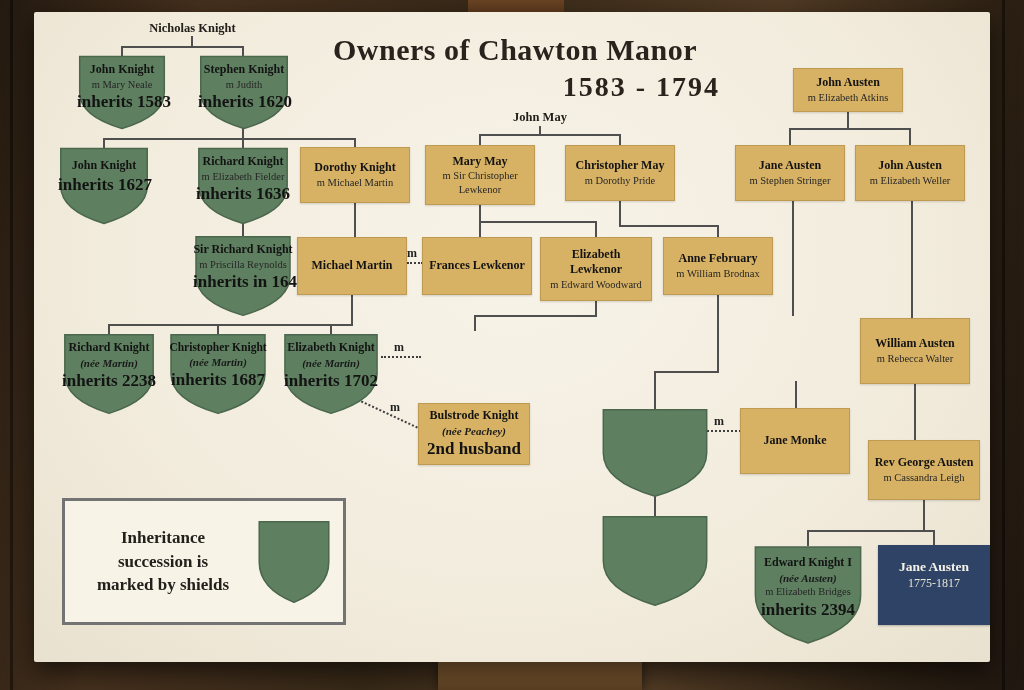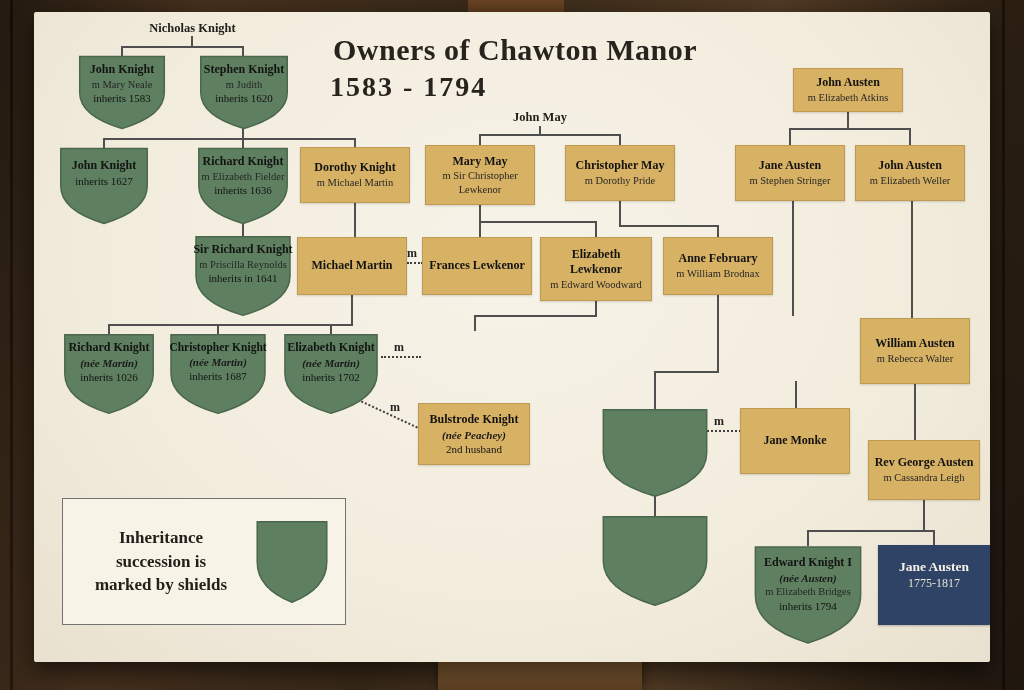--- a/index.html
+++ b/index.html
@@ -16,49 +16,49 @@
     background:linear-gradient(#6b4424,#452a13); z-index:0; }
   .easel-leg { position:absolute; left:438px; top:662px; width:204px; height:28px;
     background:linear-gradient(#8a6336,#5d4023); z-index:0; box-shadow:0 0 10px rgba(0,0,0,.5); }
   .board { position:absolute; left:34px; top:12px; width:956px; height:650px;
     background:radial-gradient(ellipse at 50% 38%, #f7f3e8 0%, #f2ecdd 60%, #e9e1cf 100%);
     border-radius:2px; box-shadow:0 10px 26px rgba(0,0,0,.6); z-index:1; }
   .layer { position:absolute; inset:0; z-index:2; }
 
   .title1 { position:absolute; left:320px; top:33px; width:390px; text-align:center;
     font-size:30px; font-weight:700; color:#28231d; letter-spacing:.5px; }
-  .title2 { position:absolute; left:330px; top:71px; width:390px; text-align:left;
+  .title2 { position:absolute; left:330px; top:71px; width:390px; text-align:right;
     font-size:28px; font-weight:700; color:#28231d; letter-spacing:2px; }
 
   .toplabel { position:absolute; text-align:center; font-size:12.5px; font-weight:700; color:#23201b; }
 
   .node { position:absolute; z-index:3; }
   .shield svg { position:absolute; inset:0; width:100%; height:100%; }
   .shield path { fill:#5e7f60; stroke:#4b674d; stroke-width:1.5; vector-effect:non-scaling-stroke; }
   .nt { position:relative; z-index:1; text-align:center; padding-top:7px; }
   .box { background:#d8b264; box-shadow:inset 0 0 0 1px rgba(110,82,28,.25), 0 1px 2px rgba(0,0,0,.15);
     display:flex; flex-direction:column; justify-content:center; text-align:center; padding:3px 2px; }
   .bluebox { background:#2e4366; color:#f2efe4; display:flex; flex-direction:column;
     justify-content:flex-start; text-align:center; padding-top:13px;
     box-shadow:0 1px 2px rgba(0,0,0,.25); }
   .bluebox .l.name { color:#f5f2e8; }
   .bluebox .l.sub { color:#e8e4d6; font-size:12px; }
 
   .l { line-height:1.3; white-space:nowrap; color:#1c1c1c; }
   .l.name { font-size:12px; font-weight:700; color:#131313; }
   .l.sub  { font-size:10.5px; color:#262626; }
-  .l.inh  { font-size:11px; font-weight:400; color:#131313; }
+  .l.inh  { font-size:17px; font-weight:700; color:#131313; }
   .l.nee  { font-size:11px; font-weight:700; font-style:italic; color:#1a1a1a; }
 
   .ln { position:absolute; background:#4f4f4f; z-index:2; }
   .dot { position:absolute; border-top:2px dotted #3e3e3e; height:0; z-index:2; transform-origin:left center; }
   .mlab { position:absolute; font-size:12px; font-weight:700; color:#1f1f1f; z-index:4; }
 
   .legend { position:absolute; left:62px; top:498px; width:284px; height:127px;
-    background:#f7f3e7; border:1px solid #737373; display:flex; align-items:center; z-index:3; }
+    background:#f7f3e7; border:3px solid #737373; display:flex; align-items:center; z-index:3; }
   .legend-text { width:168px; margin-left:14px; font-size:17px; font-weight:700;
     text-align:center; color:#23201b; line-height:1.4; }
   .legend-shield { position:relative; width:74px; height:84px; margin-left:10px; }
   .legend-shield svg { position:absolute; inset:0; width:100%; height:100%; }
   .legend-shield path { fill:#5e7f60; stroke:#4b674d; stroke-width:1.5; vector-effect:non-scaling-stroke; }
 </style>
 </head>
 <body>
 
 <div class="wood"></div>
@@ -188,21 +188,21 @@
     </div>
   </div>
 
   <div class="node shield" style="left:62px;top:333px;width:94px;height:82px">
     <svg viewBox="0 0 100 100" preserveAspectRatio="none">
         <path d="M3 2 L97 2 L97 50 C97 72 81 87 50 98 C19 87 3 72 3 50 Z"></path>
       </svg>
     <div class="nt">
       <div class="l name">Richard Knight</div>
       <div class="l nee">(née Martin)</div>
-      <div class="l inh">inherits 1026</div>
+      <div class="l inh">inherits 2238</div>
     </div>
   </div>
 
   <div class="node shield" style="left:168px;top:333px;width:100px;height:82px">
     <svg viewBox="0 0 100 100" preserveAspectRatio="none">
         <path d="M3 2 L97 2 L97 50 C97 72 81 87 50 98 C19 87 3 72 3 50 Z"></path>
       </svg>
     <div class="nt">
       <div class="l name" style="font-size:11.5px">Christopher Knight</div>
       <div class="l nee">(née Martin)</div>
@@ -234,21 +234,21 @@
   </div>
 
   <div class="node shield" style="left:752px;top:545px;width:112px;height:100px">
     <svg viewBox="0 0 100 100" preserveAspectRatio="none">
         <path d="M3 2 L97 2 L97 50 C97 72 81 87 50 98 C19 87 3 72 3 50 Z"></path>
       </svg>
     <div class="nt" style="padding-top:10px">
       <div class="l name">Edward Knight I</div>
       <div class="l nee">(née Austen)</div>
       <div class="l sub">m Elizabeth Bridges</div>
-      <div class="l inh">inherits 1794</div>
+      <div class="l inh">inherits 2394</div>
     </div>
   </div>
 
   <div class="node box" style="left:300px;top:147px;width:110px;height:56px">
     <div class="l name">Dorothy Knight</div>
     <div class="l sub">m Michael Martin</div>
   </div>
 
   <div class="node box" style="left:297px;top:237px;width:110px;height:58px">
     <div class="l name">Michael Martin</div>

